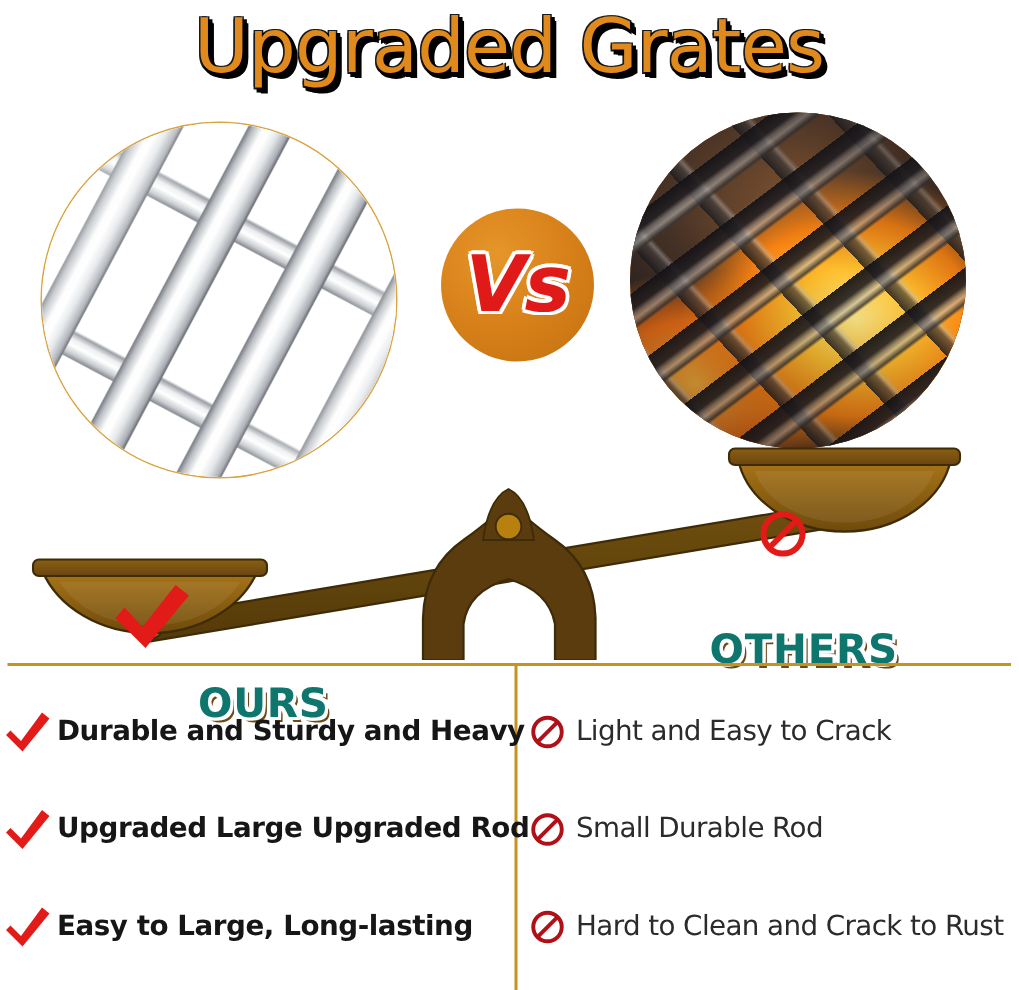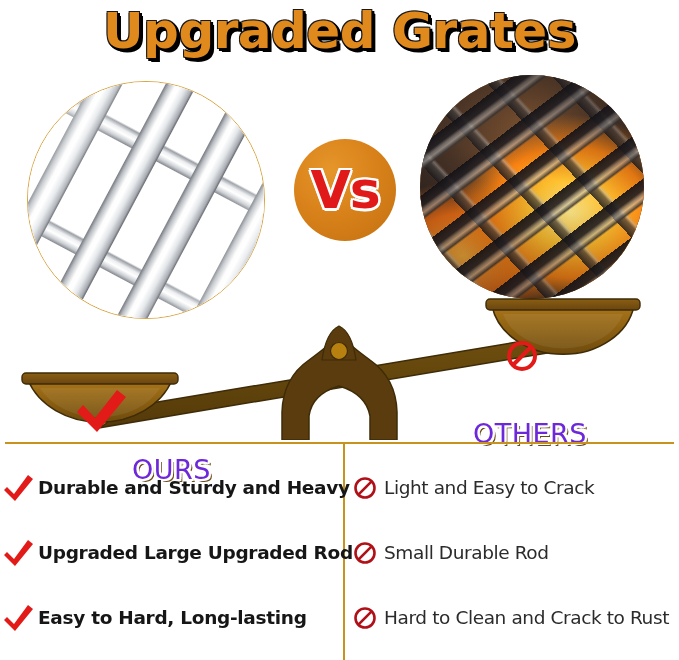--- a/index.html
+++ b/index.html
@@ -19,21 +19,21 @@
   }
 
   
   .title {
     position: absolute;
     left: 0;
     top: 2px;
     width: 679px;
     text-align: center;
     font-family: "DejaVu Sans", sans-serif;
-    font-weight: bold;
+    font-weight: normal;
     font-size: 50px;
     letter-spacing: -0.5px;
     color: #E08A1E;
     text-shadow:
        2px 2px 0 #000,
        3px 3px 0 #000,
        4px 4px 0 #000,
        1px 3px 0 #000,
        3px 1px 0 #000,
       -1px -1px 0 #1a1a1a,
@@ -108,42 +108,43 @@
     position: absolute;
     left: 294px; top: 139px;
     width: 102px; height: 102px;
     border-radius: 50%;
     background: radial-gradient(circle at 36% 30%, #e5962a 0%, #d9821b 45%, #c2700f 100%);
     display: flex; align-items: center; justify-content: center;
   }
   #vs-badge .vs-text {
     font-family: "DejaVu Sans", sans-serif;
     font-weight: bold;
+    font-style: italic;
     font-size: 52px;
     color: #E01A18;
     letter-spacing: -1px;
     text-shadow:
       -2px -2px 0 #fff,  2px -2px 0 #fff,
       -2px  2px 0 #fff,  2px  2px 0 #fff,
        0   -2.5px 0 #fff, 0 2.5px 0 #fff,
       -2.5px 0 0 #fff,   2.5px 0 0 #fff;
     user-select: none;
   }
 
   
   .scale-svg { position: absolute; left: 0; top: 0; width: 679px; height: 380px; }
 
   
   .side-label {
     position: absolute;
     font-family: "DejaVu Sans", sans-serif;
-    font-weight: normal;
+    font-weight: bold;
     font-size: 27px;
     letter-spacing: 0.5px;
-    color: #6d28d9;
+    color: #0f766e;
     text-shadow:
       -2px -2px 0 #fff, 2px -2px 0 #fff,
       -2px  2px 0 #fff, 2px  2px 0 #fff,
        0 -2px 0 #fff, 0 2px 0 #fff,
       -2px 0 0 #fff,  2px 0 0 #fff,
        3px 3px 0 #6b4a16;
     white-space: nowrap;
     user-select: none;
   }
   #label-ours   { left: 132px; top: 394px; }
@@ -284,21 +285,21 @@
     <div class="cmp-row">
       <svg class="icon-check" viewBox="0 0 30 30">
         <path d="M3,14 L10,21 L24,2 L29,6 L11,28 L0,17 Z" fill="#E21A18"></path>
       </svg>
       <span class="cmp-text">Upgraded Large Upgraded Rod</span>
     </div>
     <div class="cmp-row">
       <svg class="icon-check" viewBox="0 0 30 30">
         <path d="M3,14 L10,21 L24,2 L29,6 L11,28 L0,17 Z" fill="#E21A18"></path>
       </svg>
-      <span class="cmp-text">Easy to Hard, Long-lasting</span>
+      <span class="cmp-text">Easy to Large, Long-lasting</span>
     </div>
   </div>
 
   <div class="compare-col" id="col-others">
     <div class="cmp-row">
       <svg class="icon-ban" viewBox="0 0 24 24">
         <circle cx="12" cy="12" r="9.5" fill="none" stroke="#B01018" stroke-width="2.6"></circle>
         <line x1="5.4" y1="18.6" x2="18.6" y2="5.4" stroke="#B01018" stroke-width="2.6"></line>
       </svg>
       <span class="cmp-text">Light and Easy to Crack</span>

